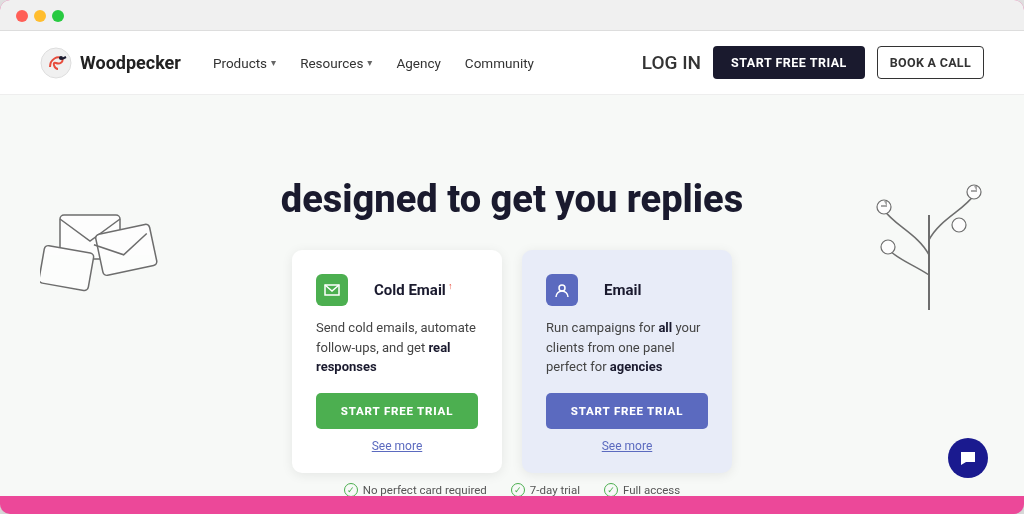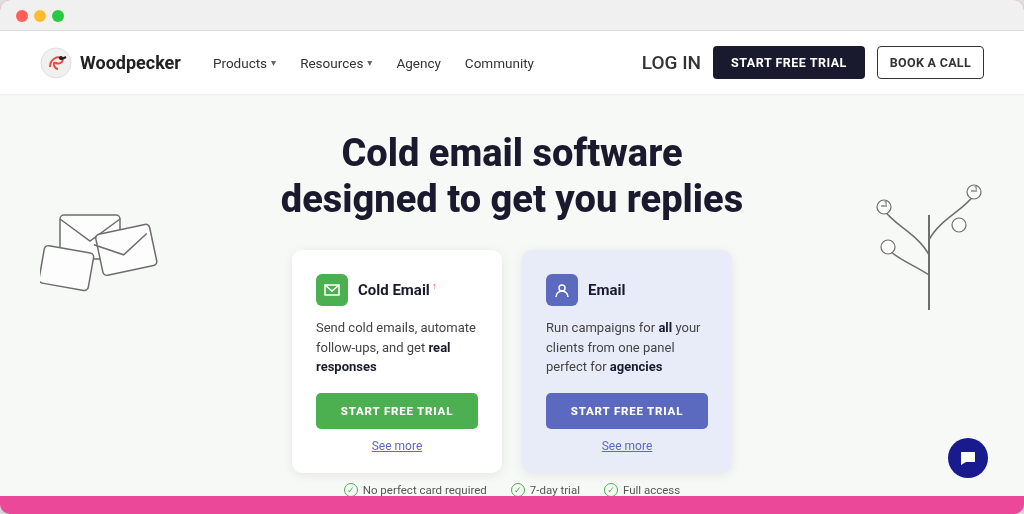--- a/index.html
+++ b/index.html
@@ -151,21 +151,21 @@
       padding: 24px 24px 20px;
       width: 210px;
       box-shadow: 0 2px 12px rgba(0,0,0,0.08);
     }
     .card-agency {
       background: #e8ecf8;
     }
     .card-header {
       display: flex;
       align-items: center;
-      gap: 10px;
+      gap: 26px;
       margin-bottom: 12px;
     }
     .card-icon {
       width: 32px;
       height: 32px;
       border-radius: 6px;
       display: flex;
       align-items: center;
       justify-content: center;
       font-size: 18px;
@@ -359,21 +359,21 @@
         <circle cx="20" cy="52" r="7" stroke="#333" stroke-width="1.2" fill="white"></circle>
         <circle cx="110" cy="37" r="7" stroke="#333" stroke-width="1.2" fill="white"></circle>
         <circle cx="24" cy="92" r="7" stroke="#333" stroke-width="1.2" fill="white"></circle>
         <circle cx="95" cy="70" r="7" stroke="#333" stroke-width="1.2" fill="white"></circle>
 
         <path d="M17 52 L23 52 L23 46 L20 46 L22 50 L17 50 Z" fill="#333" opacity="0.6"></path>
         <path d="M107 37 L113 37 L113 31 L110 31 L112 35 L107 35 Z" fill="#333" opacity="0.6"></path>
       </svg>
 
       <h1 class="hero-title">
-        <span>Cold email software</span><br>
+        <br>
         <span>designed to get you replies</span>
       </h1>
 
       <div class="cards-container">
 
         <div class="card">
           <div class="card-header">
             <div class="card-icon card-icon-green">
               <svg width="20" height="20" viewBox="0 0 20 20" fill="none">
                 <path d="M3 5h14v10H3z" stroke="white" stroke-width="1.5" fill="none"></path>

